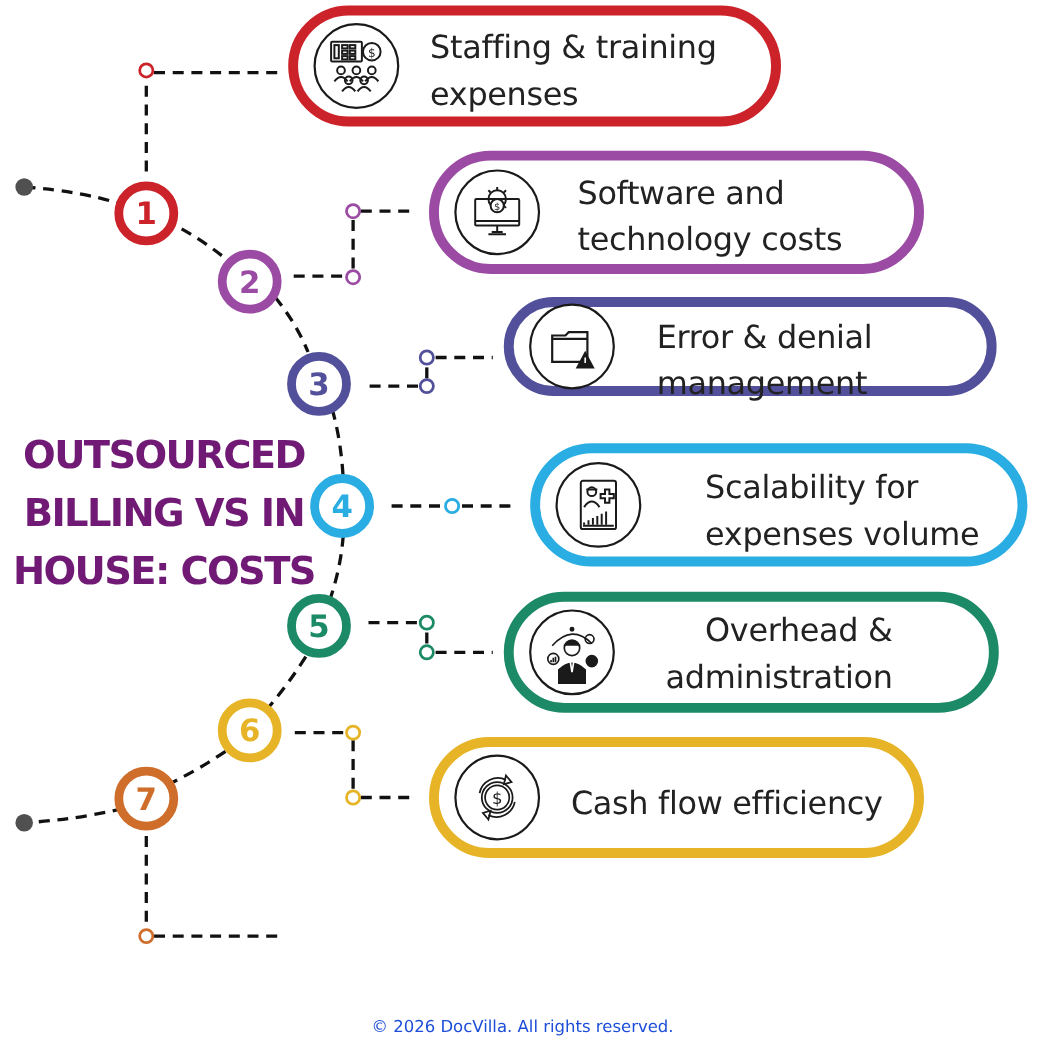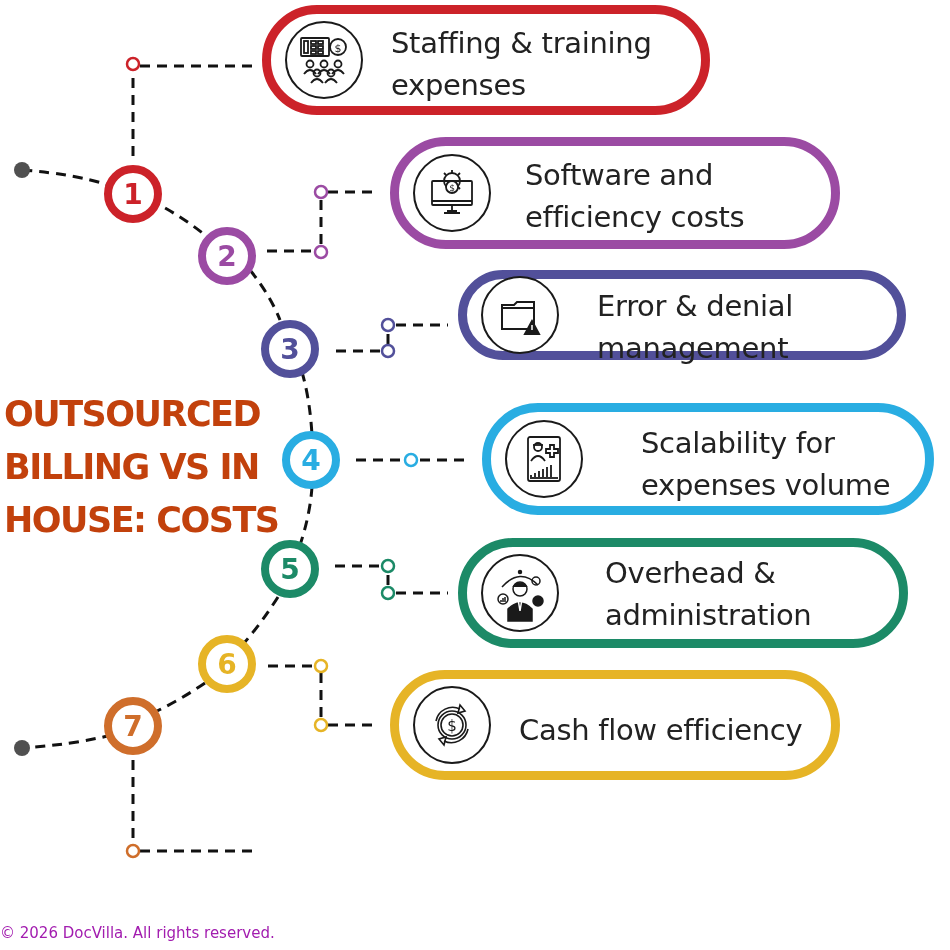--- a/index.html
+++ b/index.html
@@ -6,25 +6,25 @@
   body { width: 950px; height: 950px; position: relative; overflow: hidden;
          font-family: "Liberation Sans", "DejaVu Sans", sans-serif; color: #1e1e1e; }
   #canvas { position: absolute; left: 0; top: 0; width: 950px; height: 950px; }
   .pill { position: absolute; box-sizing: border-box; border-style: solid; border-width: 9px;
           border-radius: 60px; background: #fff; display: flex; align-items: center; }
   .pill .icon { position: absolute; left: 14px; top: 50%; transform: translateY(-50%);
                 width: 78px; height: 78px; border: 2px solid #1a1a1a; border-radius: 50%;
                 box-sizing: border-box; display: flex; align-items: center; justify-content: center; background:#fff; }
   .pill .label { position: absolute; font-family: "DejaVu Sans", sans-serif; font-size: 29px;
                  line-height: 42px; color: #222; white-space: pre-line; letter-spacing: -0.3px; margin-left: 10px; }
-  .title { position: absolute; left: 4px; top: 388px; width: 290px; 
+  .title { position: absolute; left: 4px; top: 388px; width: 290px; text-align: center;
            font-family: "DejaVu Sans", sans-serif; font-weight: bold; font-size: 35px;
-           line-height: 53px; color: #c2410c; letter-spacing: -1.5px; white-space: pre-line; }
-  .footer { position: absolute; left: 0; width: 950px; top: 924px; 
-            font-family: "DejaVu Sans", sans-serif; font-size: 15px; color: #a21caf; }
+           line-height: 53px; color: #701a75; letter-spacing: -1.5px; white-space: pre-line; }
+  .footer { position: absolute; left: 0; width: 950px; top: 924px; text-align: center;
+            font-family: "DejaVu Sans", sans-serif; font-size: 15px; color: #1d4ed8; }
 </style>
 </head>
 <body>
 
 <div id="canvas">
 
   <svg width="950" height="950" style="position:absolute;left:0;top:0">
     <g fill="none" stroke="#111" stroke-width="3" stroke-dasharray="10 7">
 
       <path d="M22 170 Q 75 174 108 185"></path>
@@ -141,21 +141,21 @@
         <rect x="8" y="16" width="40" height="24" rx="1"></rect>
         <path d="M8 36 H48"></path>
         <path d="M28 40 V46 M20 48 H36 M23 46 H33"></path>
         <circle cx="28" cy="16" r="8"></circle>
         <path d="M28 5 v3 M28 24 v3 M17 16 h3 M36 16 h3 M20 8 l2 2 M34 22 l2 2 M36 8 l-2 2"></path>
         <circle cx="28" cy="22" r="6" fill="#fff"></circle>
         <text x="28" y="26" font-size="9" text-anchor="middle" fill="#1a1a1a" stroke="none" font-family="DejaVu Sans, sans-serif">$</text>
       </svg>
     </div>
     <div class="label" style="left:116px;top:8px;">Software and
-efficiency costs</div>
+technology costs</div>
   </div>
 
   <div class="pill" style="left:458px;top:270px;width:448px;height:90px;border-color:#52509a;">
     <div class="icon">
       <svg width="56" height="56" viewBox="0 0 56 56" fill="none" stroke="#1a1a1a" stroke-width="2">
         <path d="M10 18 H22 L25 15 H42 V42 H10 Z"></path>
         <path d="M10 21 H42"></path>
         <path d="M40 34 L47 47 H33 Z" fill="#1a1a1a"></path>
         <path d="M40 38 V43" stroke="#fff" stroke-width="1.5"></path>
       </svg>
@@ -173,21 +173,21 @@
         <path d="M15 30 q7 -10 14 0"></path>
         <path d="M30 18 h4 v-4 h4 v4 h4 v4 h-4 v4 h-4 v-4 h-4 Z"></path>
         <path d="M15 46 V44 M19 46 V42 M23 46 V40 M27 46 V38 M31 46 V36 M35 46 V34"></path>
         <path d="M14 47 H42"></path>
       </svg>
     </div>
     <div class="label" style="left:140px;top:10px;">Scalability for
 expenses volume</div>
   </div>
 
-  <div class="pill" style="left:458px;top:538px;width:450px;height:110px;border-color:#1c8a67;">
+  <div class="pill" style="left:458px;top:538px;width:450px;height:110px;border-color:#1c8a67;text-align:right;">
     <div class="icon">
       <svg width="60" height="60" viewBox="0 0 60 60" fill="none" stroke="#1a1a1a" stroke-width="1.5">
         <path d="M12 24 Q30 4 48 22"></path>
         <circle cx="30" cy="9" r="1.5" fill="#1a1a1a"></circle>
         <circle cx="46" cy="18" r="4"></circle>
         <circle cx="13" cy="36" r="5"></circle>
         <path d="M11 39 V37 M13 39 V35 M15 39 V34"></path>
         <circle cx="48" cy="38" r="5" fill="#1a1a1a"></circle>
         <circle cx="30" cy="26" r="7"></circle>
         <path d="M23 24 q7 -8 14 0" fill="#1a1a1a"></path>

